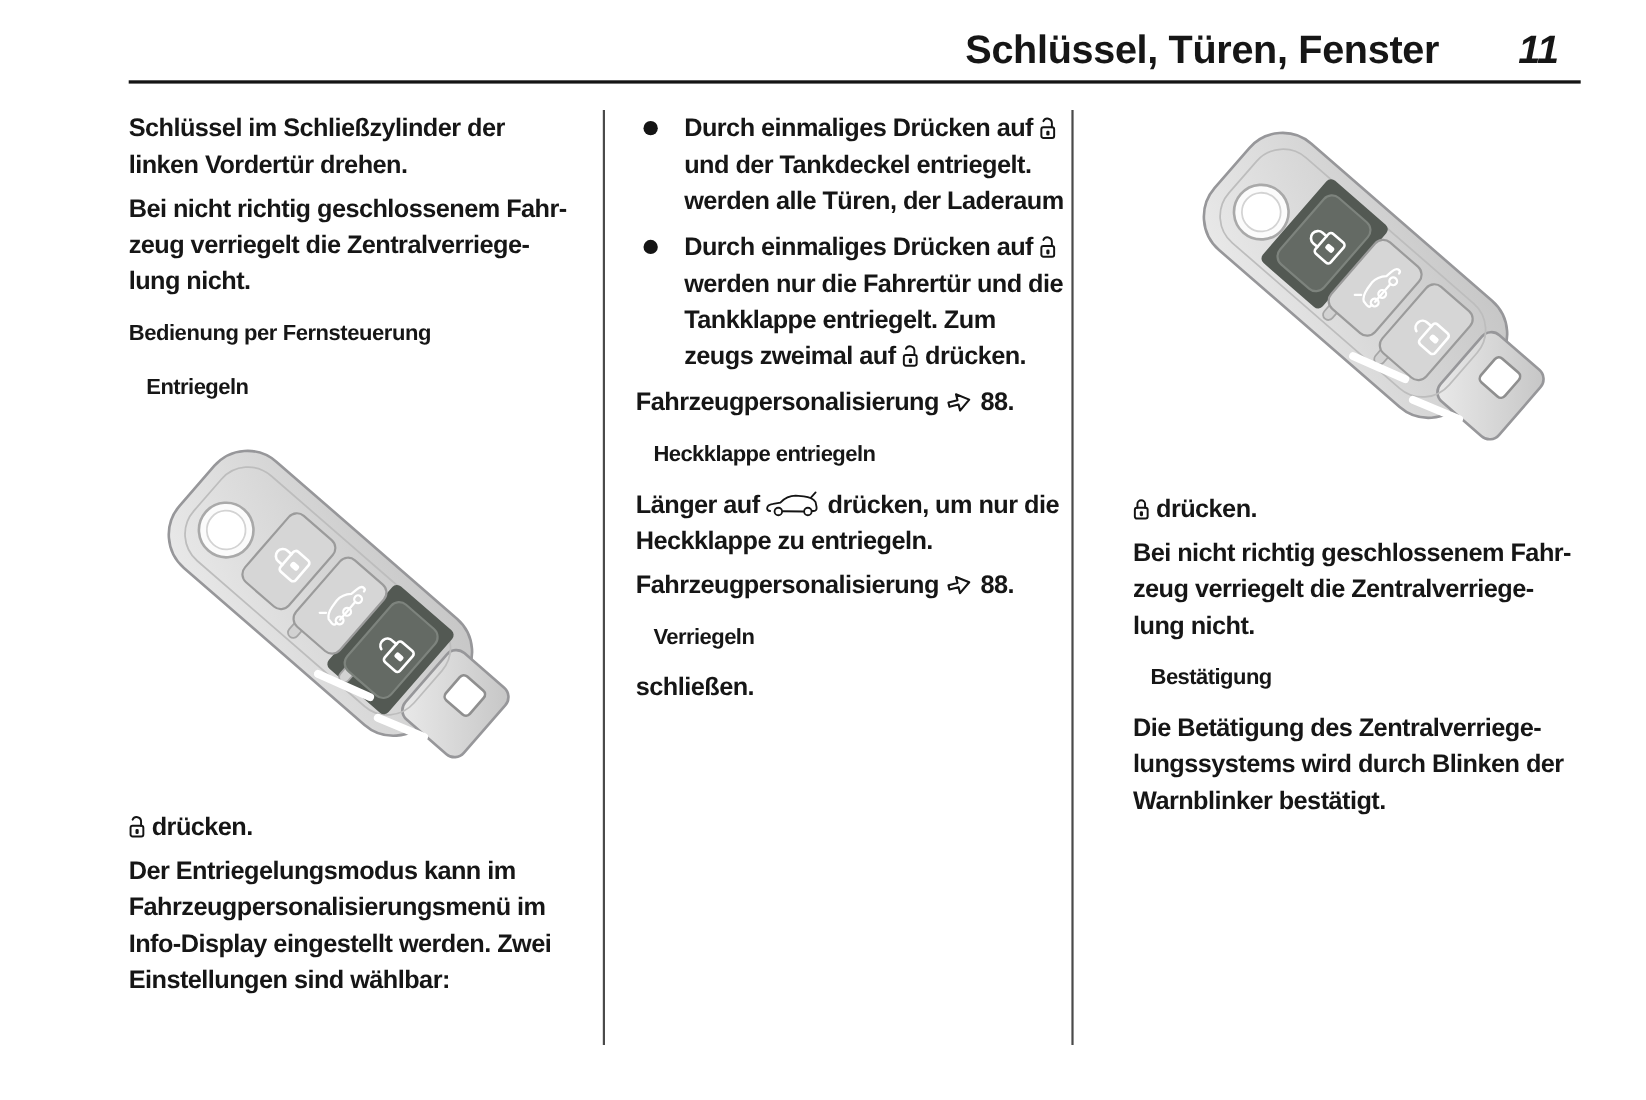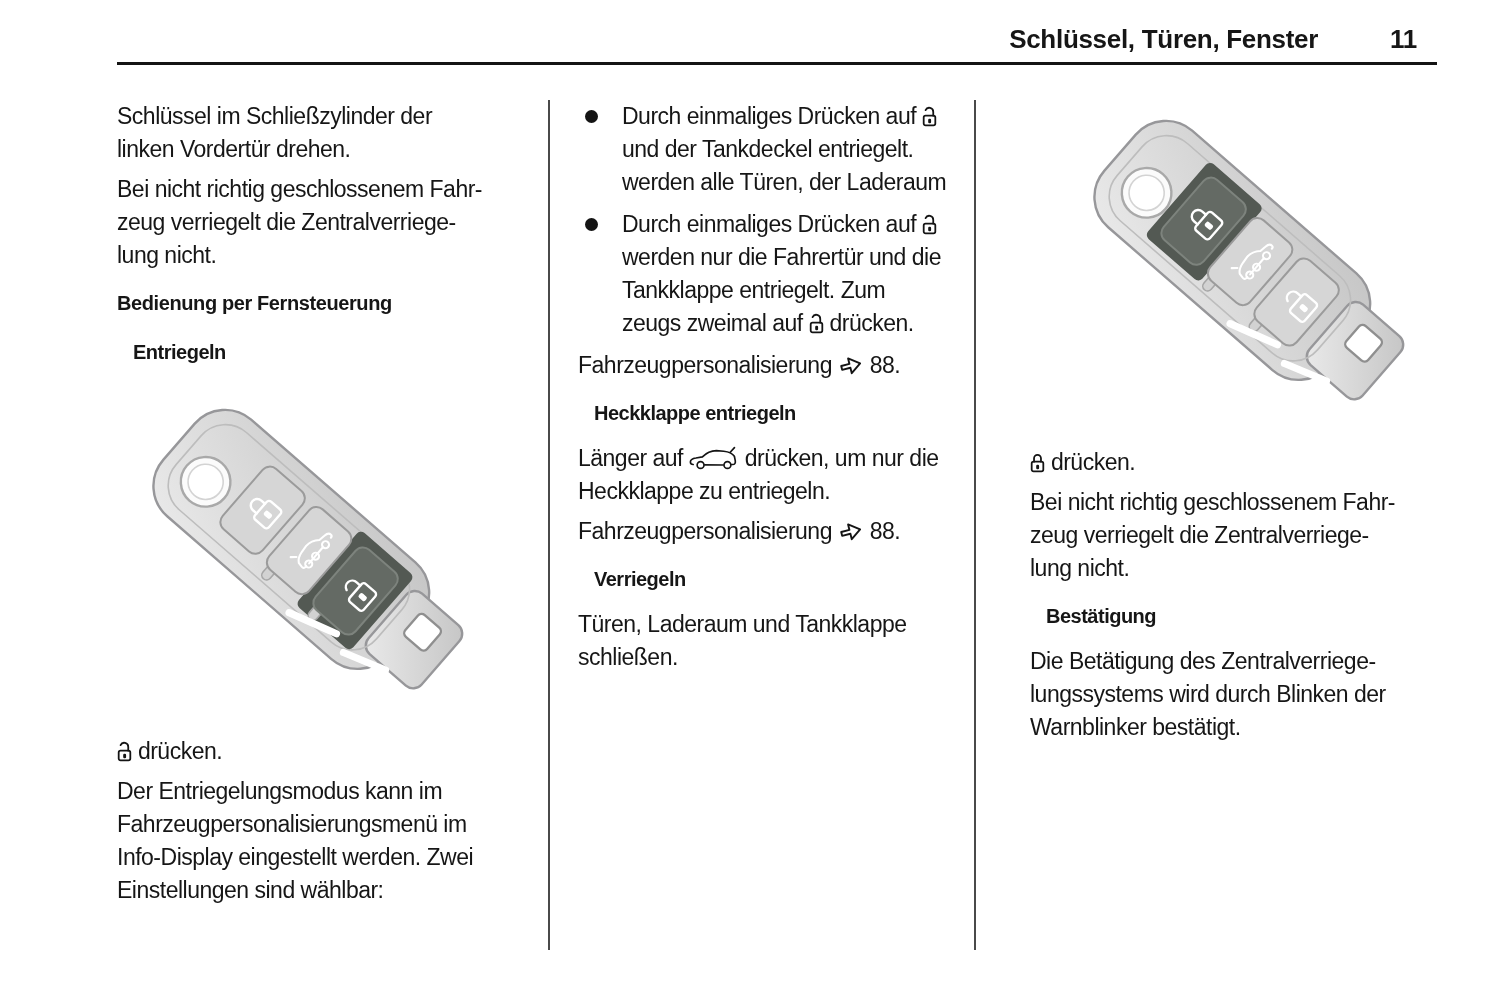--- a/index.html
+++ b/index.html
@@ -7,44 +7,44 @@
   body {
     width:1496px; height:1000px; position:relative; overflow:hidden;
     font-family:"Liberation Sans", sans-serif;
     color:#161616;
   }
   
   .header {
     position:absolute; left:117px; right:59px; top:24px;
     display:flex; justify-content:flex-end; align-items:baseline;
     padding-bottom:7px; border-bottom:3px solid #141414;
-    font-weight:bold; font-size:26px; letter-spacing:-0.3px;
+    font-weight:bold; font-size:36px; letter-spacing:-0.3px;
   }
-  .header .page-num { margin-left:72px; padding-right:20px; }
+  .header .page-num { margin-left:72px; padding-right:20px;font-style:italic; }
   
   .colbody { position:absolute; top:100px; font-size:23px; line-height:33px; letter-spacing:-0.5px; }
   .col1 { left:117px; width:392px; }
   .col2 { left:578px; width:392px; }
   .col3 { left:1030px; width:406px; }
   .vdiv { position:absolute; top:100px; height:850px; width:2px; background:#4a4a4a; }
   .vdiv1 { left:548px; } .vdiv2 { left:974px; }
   
   .colbody p { margin:7px 0; }
   .colbody > :first-child { margin-top:0; }
   .colbody h2 { font-size:20px; line-height:36px; font-weight:bold; margin:13px 0 2px; letter-spacing:-0.4px; }
   .colbody h3 { font-size:20px; line-height:33px; font-weight:bold; margin:15px 16px 0; }
   .colbody h3 + p { margin-top:12px; }
   .li { position:relative; padding-left:44px; margin:7px 0 9px; }
   .li p { margin:0; }
   .bullet { position:absolute; left:7px; top:10px; width:13px; height:13px; border-radius:50%; background:#141414; }
   .figure { line-height:0; }
   .col1 .figure { margin:22px 0 6px -2px; }
   .col3 .figure { margin:2px 0 8px 26px; }
   .figure + p { margin-top:14px; }
-  .ln { display:block; white-space:nowrap; }
+  .ln { display:block; white-space:nowrap;font-weight:bold; }
   
   .inline-icon { display:inline-block; line-height:0; }
   .inline-icon svg { display:inline-block; }
   .unlock-icon svg, .lock-icon svg { vertical-align:-4px; }
   .tailgate-car-icon svg { vertical-align:-5px; }
   .ref-arrow-icon svg { vertical-align:-6px; }
 </style>
 </head>
 <body>
 
@@ -194,21 +194,20 @@
       <span class="ln">Fahrzeugpersonalisierung <span class="inline-icon ref-arrow-icon"><svg width="26" height="27" viewBox="0 0 26 27">
             <g transform="rotate(-14 13 14)">
               <path d="M 3.5,11.6 L 12,11.6 L 12,6 L 22.5,13.6 L 12,21.2 L 12,15.6 L 3.5,15.6 Z" fill="none" stroke="#141414" stroke-width="1.9" stroke-linejoin="round"></path>
             </g>
           </svg></span> 88.</span>
     </p>
     <h3>
       <span class="ln">Verriegeln</span>
     </h3>
     <p>
-      <span class="ln">Türen, Laderaum und Tankklappe</span>
       <span class="ln">schließen.</span>
     </p>
   </div>
 <div class="colbody col3">
     <div class="figure"><svg width="385" height="330" viewBox="0 0 385 330">
         <defs>
           <linearGradient id="fg-lock" x1="0" y1="0" x2="1" y2="1">
             <stop offset="0" stop-color="#eaeaea"></stop>
             <stop offset="1" stop-color="#c5c5c5"></stop>
           </linearGradient>

